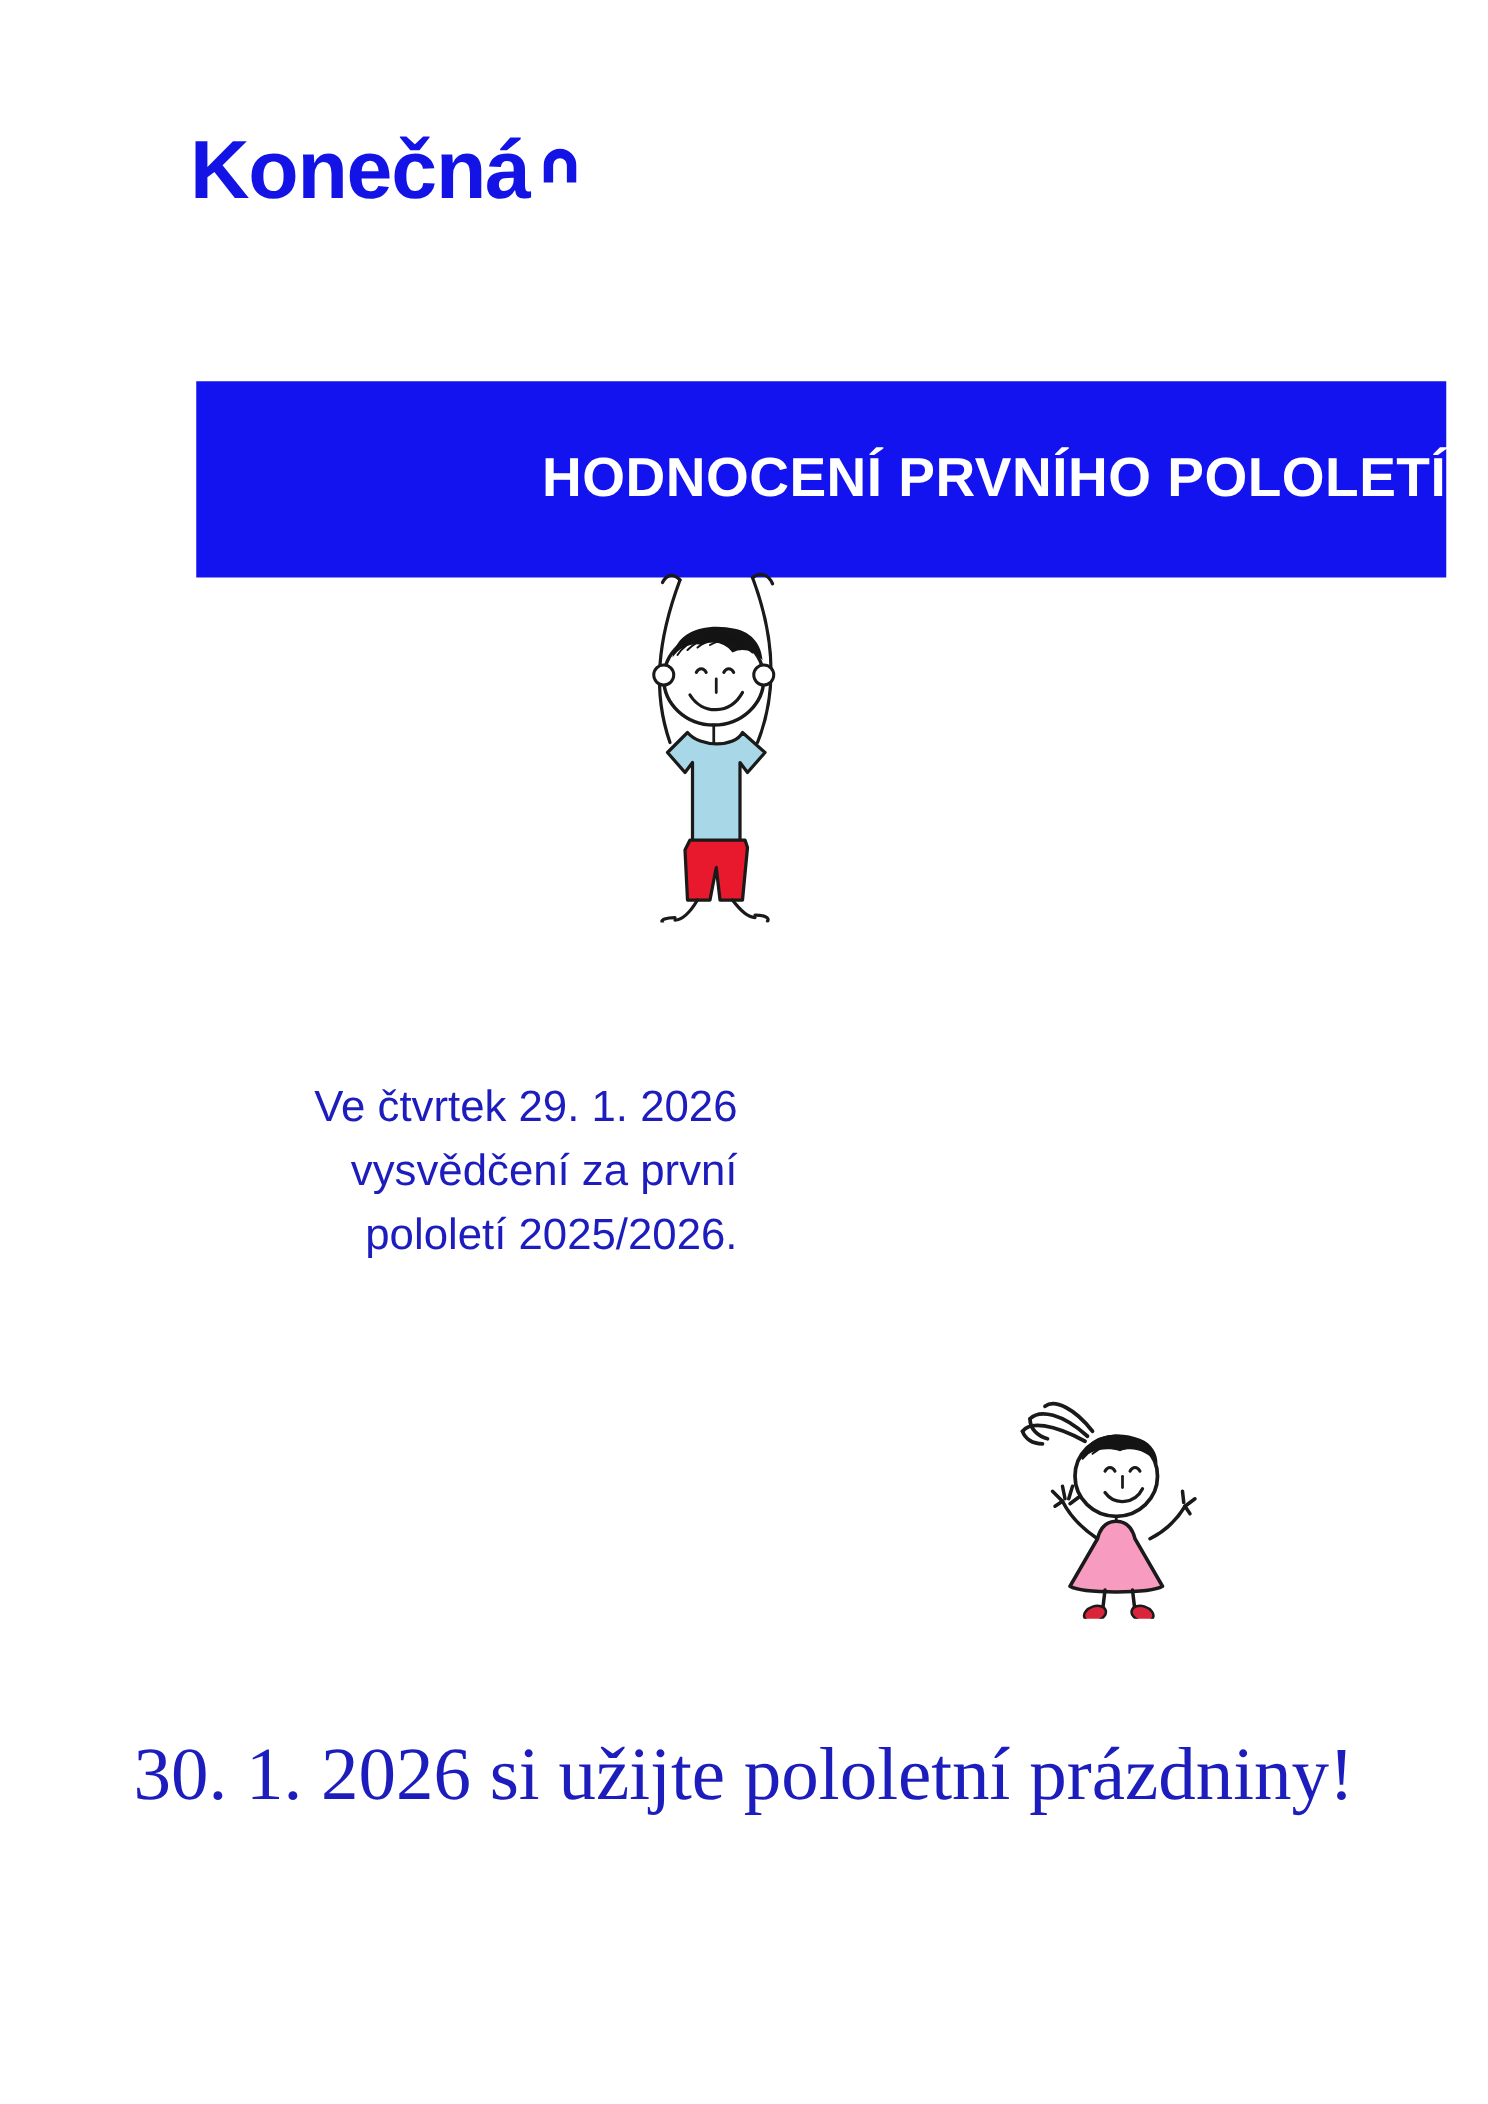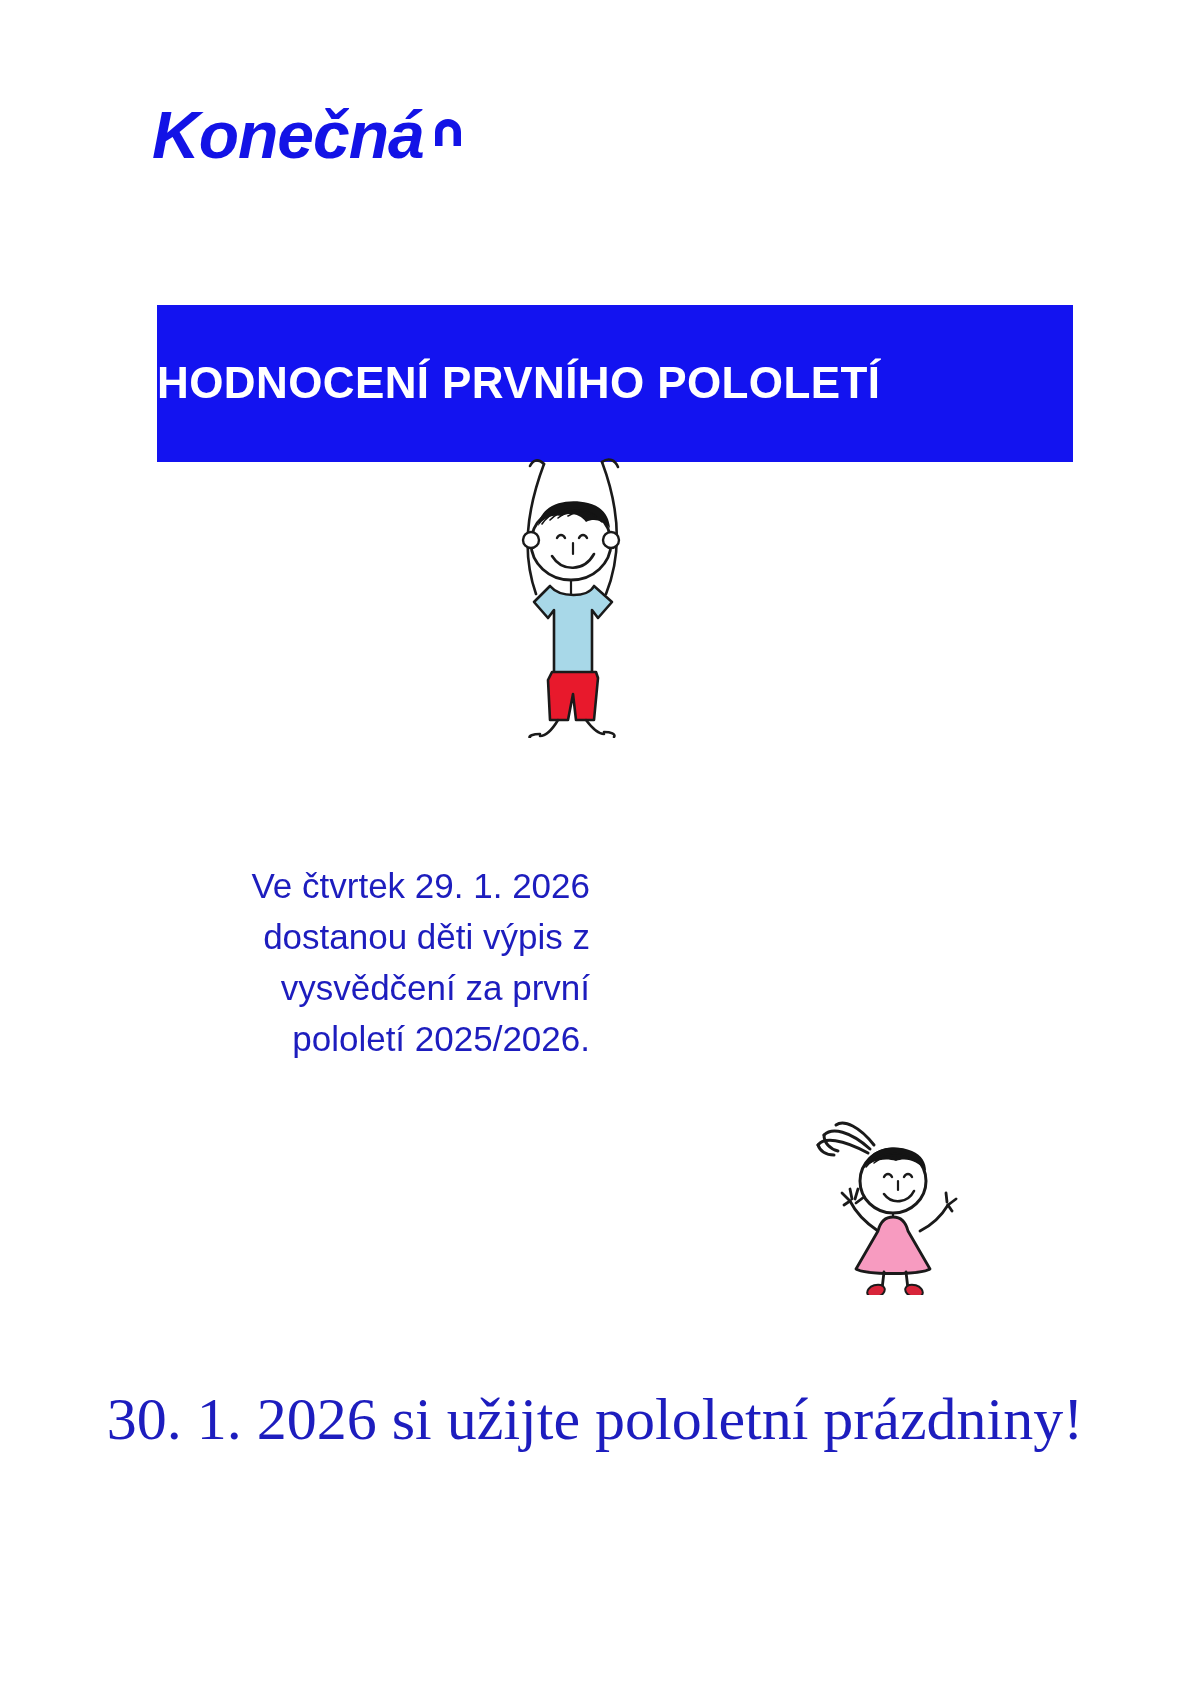--- a/index.html
+++ b/index.html
@@ -15,36 +15,35 @@
     overflow: hidden;
   }
 
   
   .logo {
     position: absolute;
     left: 152px;
     top: 96px;
     width: 340px;
     height: 80px;
-    font-style: italic;
   }
   .logo svg { display: block; }
 
   
   .banner {
     position: absolute;
     left: 157px;
     top: 305px;
-    width: 916px;
+    width: 1000px;
     height: 157px;
     background: #1313F0;
     box-sizing: border-box;
     display: flex;
     flex-direction: column;
-    align-items: flex-start;
+    align-items: flex-end;
     justify-content: center;
     gap: 2px;
   }
   .banner-line {
     color: #ffffff;
     font-family: "Liberation Sans Narrow", "Liberation Sans", sans-serif;
     font-weight: bold;
     font-size: 44px;
     line-height: 1.38;
     letter-spacing: 0.4px;
@@ -163,21 +162,20 @@
       <path d="M108 274 C114 282 120 288 126 288"></path>
     </g>
 
     <path d="M62 288 C55 288 50 290 52 292" stroke="#1a1a1a" stroke-width="2.6" fill="none" stroke-linecap="round"></path>
     <path d="M126 286 C133 286 138 288 136 291" stroke="#1a1a1a" stroke-width="2.6" fill="none" stroke-linecap="round"></path>
   </svg>
 </div>
 
 <div class="paragraph">
   <span class="pline">Ve čtvrtek 29. 1. 2026</span>
-  <span class="pline">dostanou děti výpis z</span>
   <span class="pline">vysvědčení za první</span>
   <span class="pline">pololetí 2025/2026.</span>
 </div>
 
 <div class="figure-girl">
   <svg viewBox="0 0 180 200" xmlns="http://www.w3.org/2000/svg" aria-hidden="true">
 
     <g fill="none" stroke="#1a1a1a" stroke-width="3" stroke-linecap="round">
       <path d="M88 58 C62 44 44 42 38 50"></path>
       <path d="M90 54 C70 36 52 32 44 40"></path>

